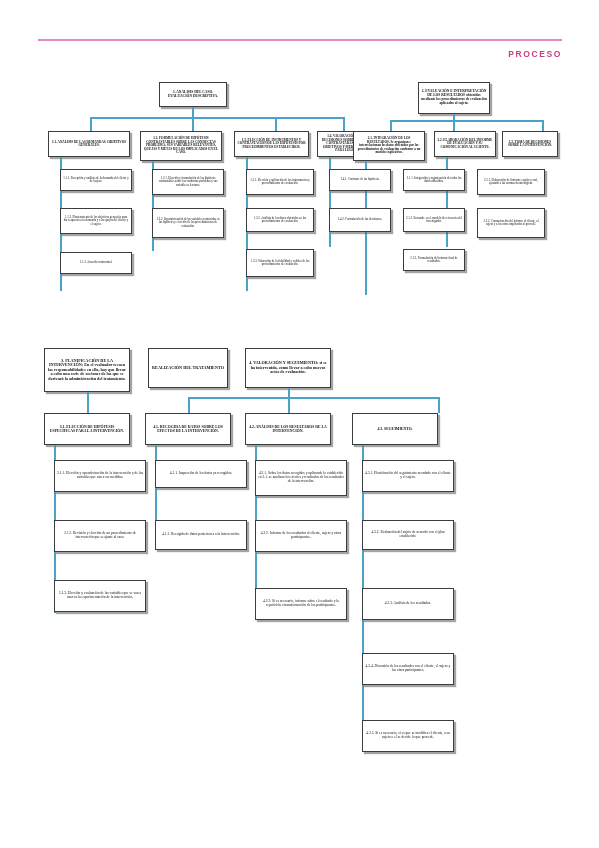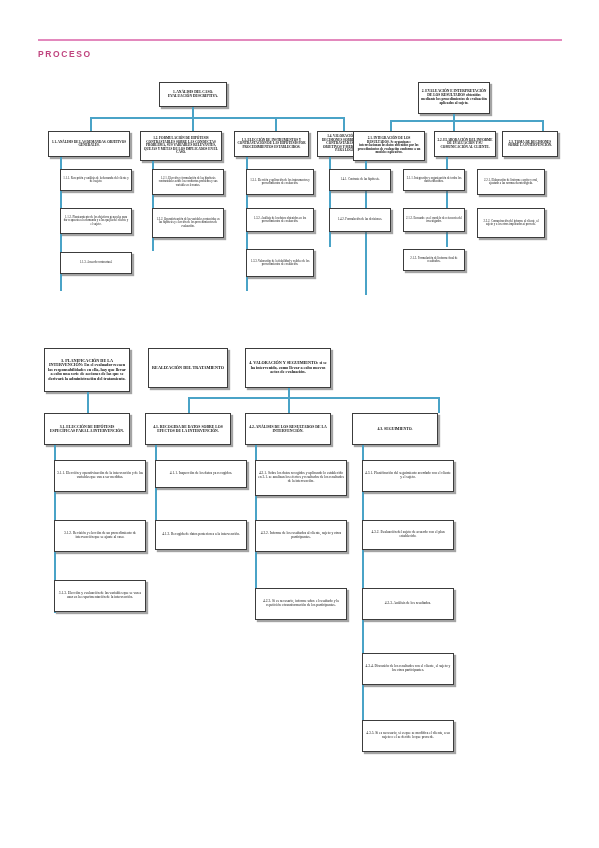--- a/index.html
+++ b/index.html
@@ -1,20 +1,20 @@
 <!DOCTYPE html>
 <html><head>
 <meta charset="utf-8">
 <style>
   html,body{margin:0;padding:0;background:#ffffff;}
   body{width:599px;height:848px;position:relative;
        font-family:"Liberation Serif", serif;color:#111;}
 
   
-  #page-header{position:absolute;left:38px;top:39px;width:524px;}
+  #page-header{position:absolute;left:38px;top:39px;width:524px;text-align:right;}
   .hr-top{height:2px;background:#e389bd;width:524px;}
   .hr-title{margin-top:8px;font-family:"Liberation Sans",sans-serif;
             font-weight:bold;font-size:8.5px;letter-spacing:1.6px;color:#c0457f;}
 
   
   .diagram{position:absolute;}
   #diagram-top{left:40px;top:82px;width:520px;height:225px;}
   #diagram-bottom{left:40px;top:348px;width:520px;height:405px;}
 
   

